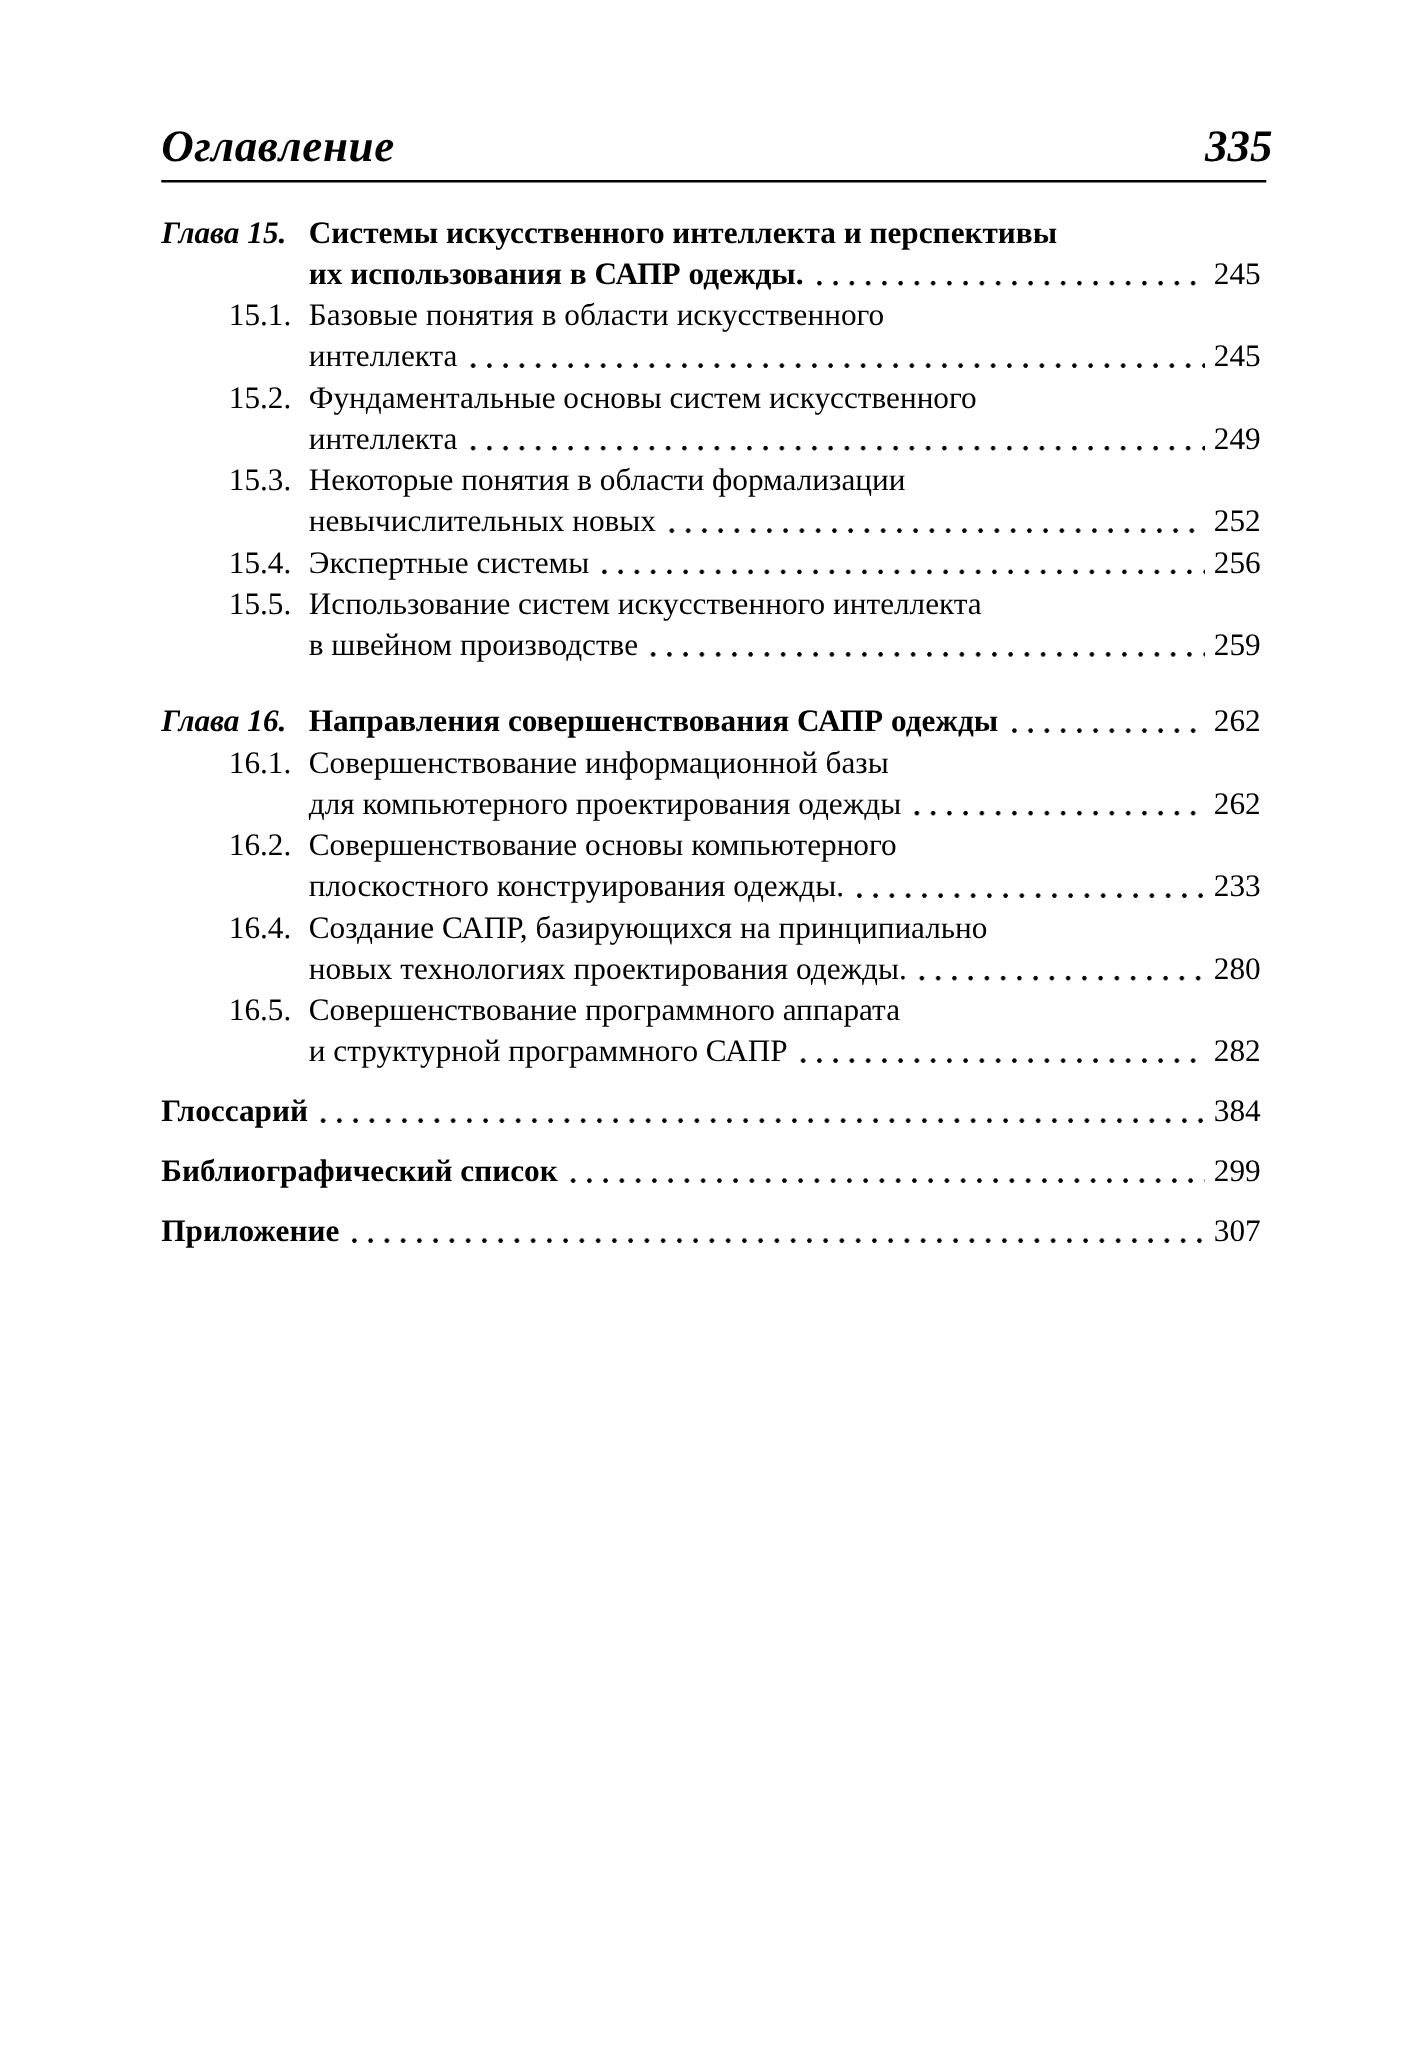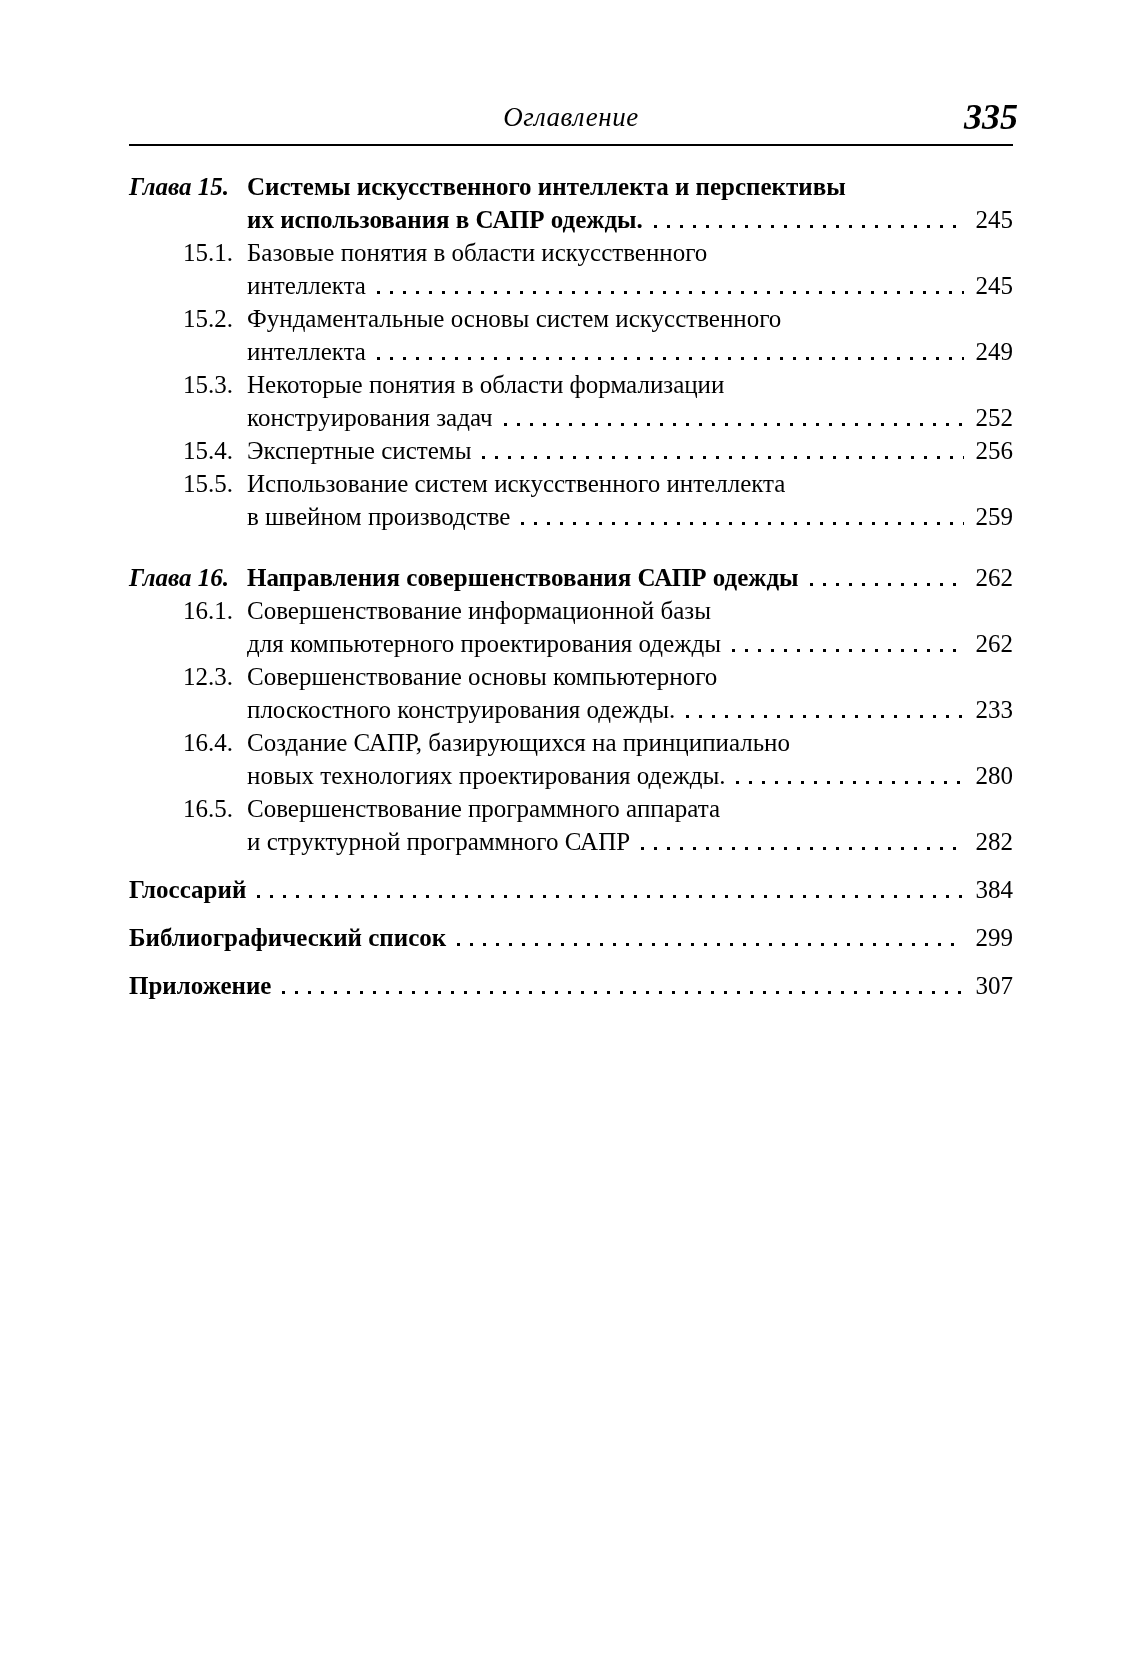--- a/index.html
+++ b/index.html
@@ -15,23 +15,23 @@
     position: absolute;
     left: 129px; top: 100px;
     width: 884px;
   }
   
   .hdr {
     position: relative;
     height: 38px;
   }
   .hdr-title {
-    text-align: center;
-    font-size: 27px;
-    font-weight: normal;
+    text-align: left;
+    font-size: 36px;
+    font-weight: bold;
     font-style: italic;
     line-height: 34px;
     letter-spacing: 0.5px;
   }
   .hdr-page {
     position: absolute;
     right: -5px; top: 0;
     font-size: 36px;
     font-weight: bold;
     font-style: italic;
@@ -77,21 +77,21 @@
     min-width: 14px;
     margin: 0 7px 0 6px;
     background-image: radial-gradient(circle, #000 1.6px, rgba(0,0,0,0) 1.8px);
     background-size: 13px 5px;
     background-repeat: repeat-x;
     background-position: 0 21px;
   }
   .pagenum {
     flex: none;
     min-width: 42px;
-    text-align: right;
+    text-align: left;
     white-space: nowrap;
   }
 </style>
 </head>
 <body>
 
 <div class="content">
   <div class="hdr">
     <div class="hdr-title">Оглавление</div>
     <div class="hdr-page">335</div>
@@ -129,21 +129,21 @@
         <span class="leader"></span>
         <span class="pagenum">249</span>
       </span>
     </span>
   </div>
       <div class="entry section">
     <span class="num">15.3.</span>
     <span class="body">
       <span class="line first">Некоторые понятия в области формализации</span>
       <span class="lastline">
-        <span class="txt">конструирования задач</span>
+        <span class="txt">невычислительных новых</span>
         <span class="leader"></span>
         <span class="pagenum">252</span>
       </span>
     </span>
   </div>
       <div class="entry section">
     <span class="num">15.4.</span>
     <span class="body">
 
       <span class="lastline">
@@ -180,21 +180,21 @@
     <span class="body">
       <span class="line first">Совершенствование информационной базы</span>
       <span class="lastline">
         <span class="txt">для компьютерного проектирования одежды</span>
         <span class="leader"></span>
         <span class="pagenum">262</span>
       </span>
     </span>
   </div>
       <div class="entry section">
-    <span class="num">12.3.</span>
+    <span class="num">16.2.</span>
     <span class="body">
       <span class="line first">Совершенствование основы компьютерного</span>
       <span class="lastline">
         <span class="txt">плоскостного конструирования одежды.</span>
         <span class="leader"></span>
         <span class="pagenum">233</span>
       </span>
     </span>
   </div>
       <div class="entry section">

